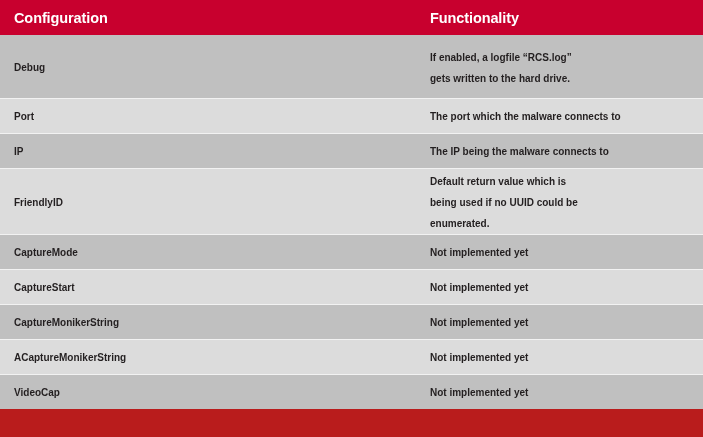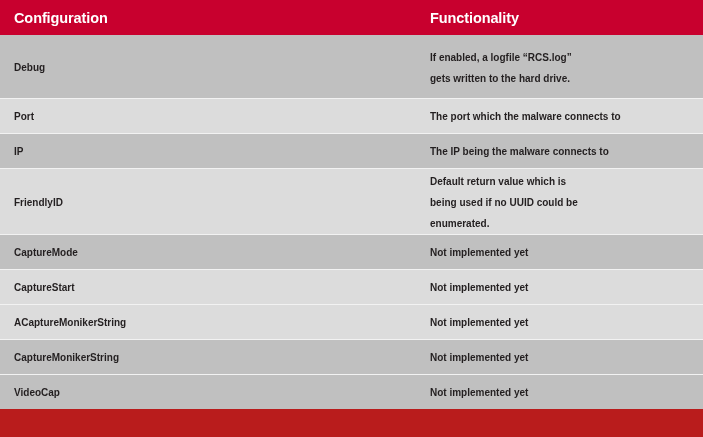--- a/index.html
+++ b/index.html
@@ -113,26 +113,26 @@
           <td class="cell-functionality">Default return value which is being used if no UUID could be enumerated.</td>
         </tr>
         <tr class="table-row row-dark">
           <td class="cell-configuration">CaptureMode</td>
           <td class="cell-functionality">Not implemented yet</td>
         </tr>
         <tr class="table-row row-light">
           <td class="cell-configuration">CaptureStart</td>
           <td class="cell-functionality">Not implemented yet</td>
         </tr>
+        <tr class="table-row row-dark">
+          <td class="cell-configuration">CaptureMonikerString</td>
+          <td class="cell-functionality">Not implemented yet</td>
+        </tr>
         <tr class="table-row row-light">
           <td class="cell-configuration">ACaptureMonikerString</td>
-          <td class="cell-functionality">Not implemented yet</td>
-        </tr>
-        <tr class="table-row row-dark">
-          <td class="cell-configuration">CaptureMonikerString</td>
           <td class="cell-functionality">Not implemented yet</td>
         </tr>
         <tr class="table-row row-dark">
           <td class="cell-configuration">VideoCap</td>
           <td class="cell-functionality">Not implemented yet</td>
         </tr>
       </tbody>
   </table>
 </div>
 

